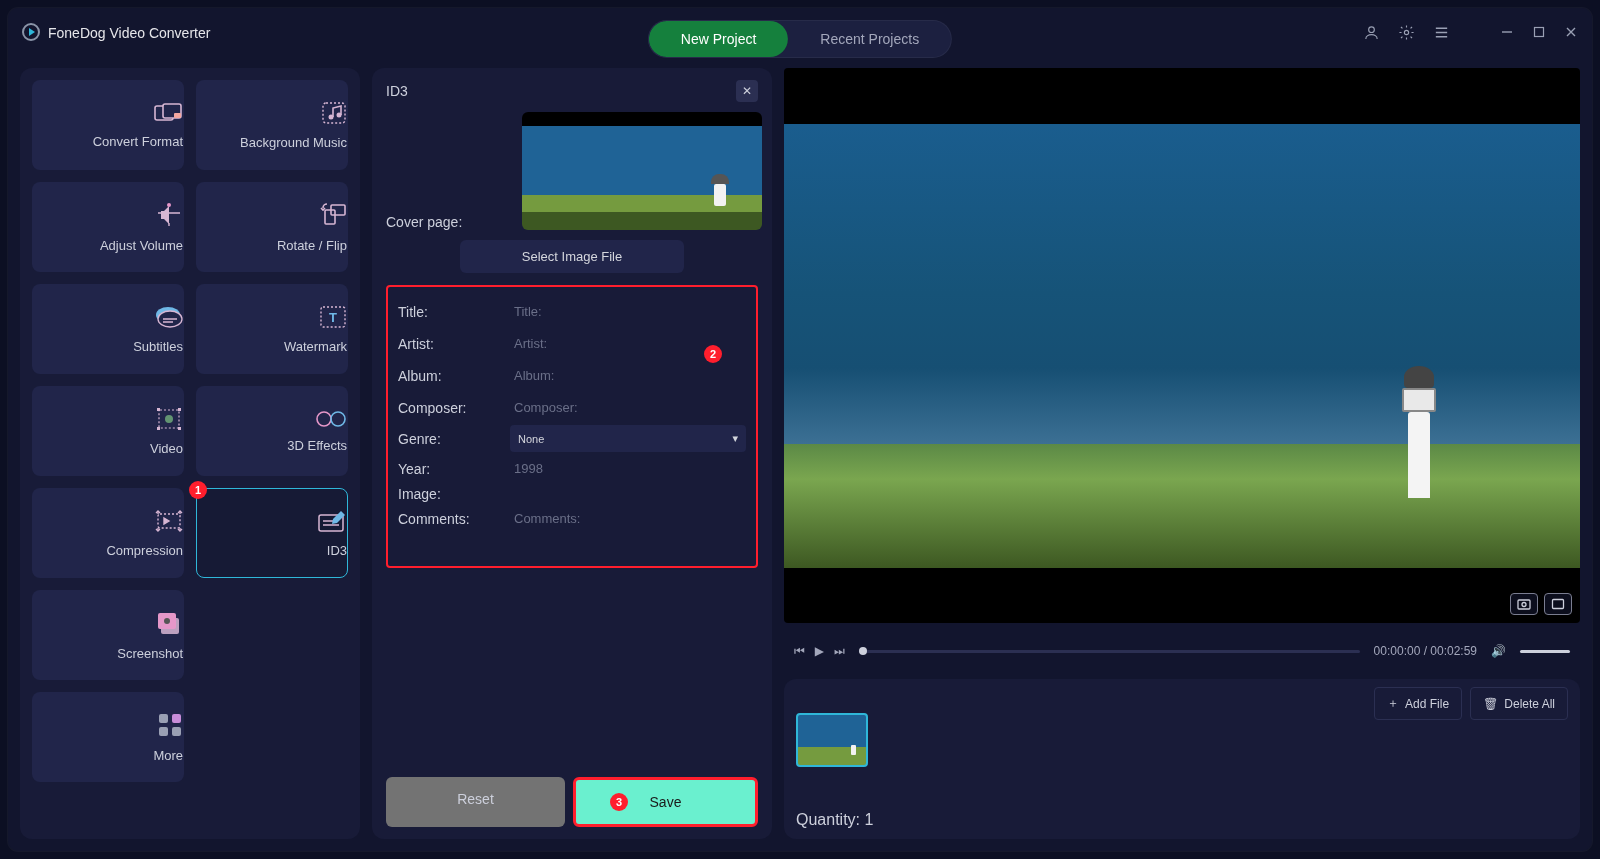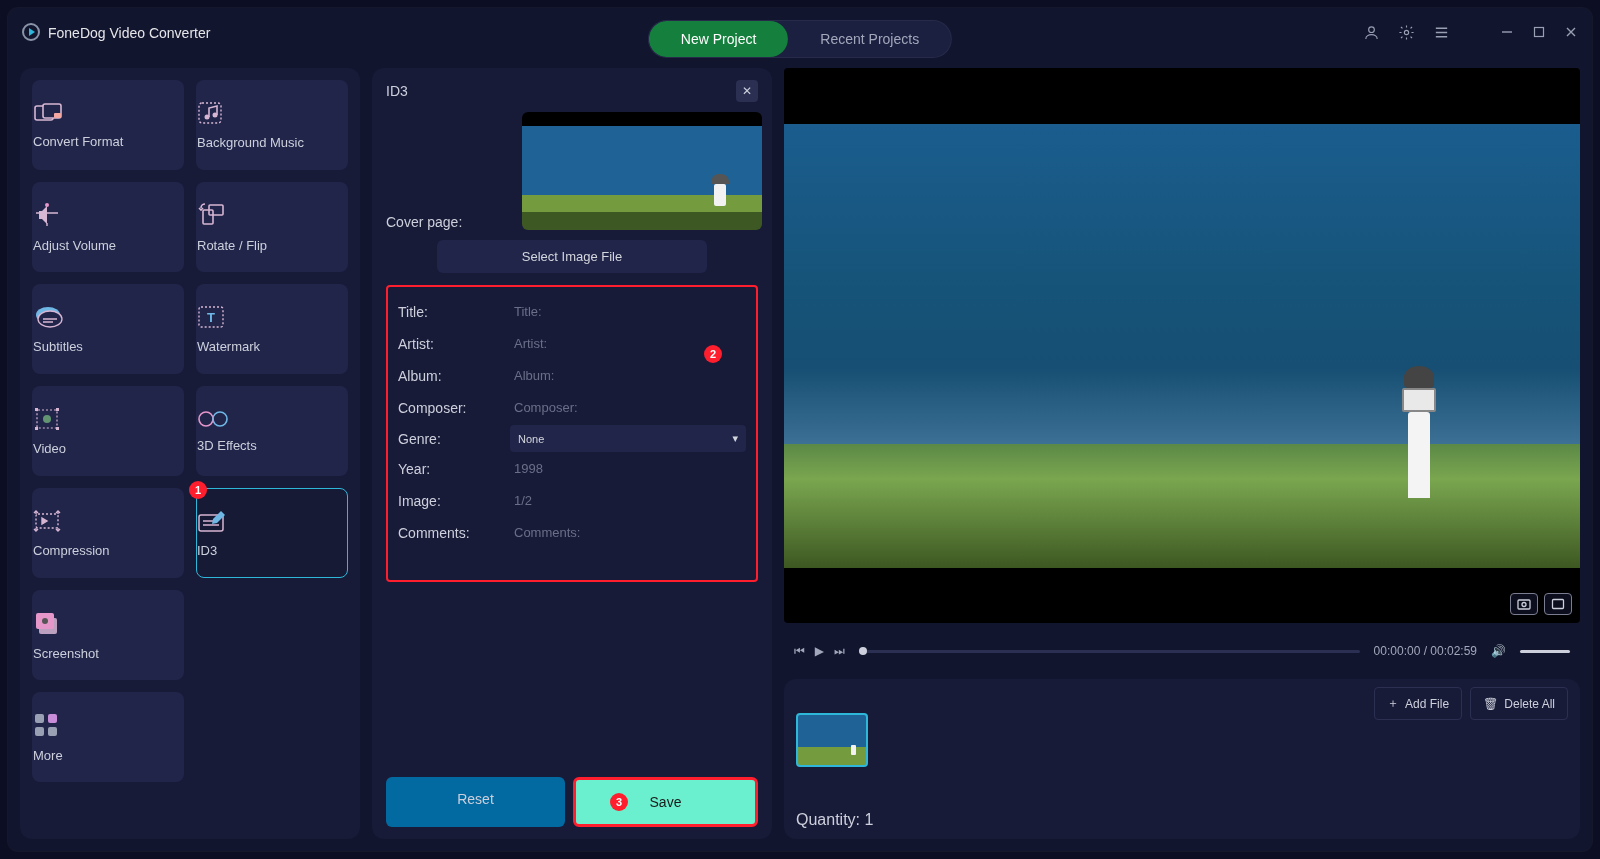--- a/index.html
+++ b/index.html
@@ -11,46 +11,46 @@
 .logo-icon::after{content:'';width:0;height:0;border-left:6px solid #2fb7d9;border-top:4px solid transparent;border-bottom:4px solid transparent;margin-left:2px}
 .app-title{font-size:14px;color:#e6e6ea}
 .tab-pill{position:absolute;left:50%;transform:translateX(-50%);top:12px;display:flex;background:#1c2040;border-radius:24px;overflow:hidden;border:1px solid rgba(255,255,255,.05)}
 .tab-pill .tab{padding:10px 32px;font-size:14px;cursor:pointer;color:#a3a7bb}
 .tab-pill .tab.active{background:#15803d;color:#fff;border-radius:24px}
 .title-icons{margin-left:auto;display:flex;align-items:center;gap:18px;color:#9aa0b4}
 .title-icons span{cursor:pointer;font-size:15px}
 .body{flex:1;display:flex;padding:12px;gap:12px;min-height:0}
 .sidebar-panel{width:340px;border-radius:12px;background:#181b38;padding:12px;overflow:auto}
 .tool-grid{display:grid;grid-template-columns:1fr 1fr;gap:12px}
-.tool-card{background:#21254a;border-radius:8px;height:90px;display:flex;flex-direction:column;align-items:flex-start;justify-content:center;gap:10px;cursor:pointer;position:relative;border:1px solid transparent}
+.tool-card{background:#21254a;border-radius:8px;height:90px;display:flex;flex-direction:column;align-items:flex-end;justify-content:center;gap:10px;cursor:pointer;position:relative;border:1px solid transparent}
 .tool-card.selected{background:#161a35;border:1px solid #2fb7d9}
 .tool-card.full{grid-column:1/2;margin:0 auto;width:100%}
 .tool-label{font-size:13px;color:#cdd0dc}
 .tool-icon{font-size:26px;color:#e6cada}
 .badge{position:absolute;top:-8px;left:-8px;width:18px;height:18px;border-radius:50%;background:#ff1e2d;color:#fff;font-size:11px;display:flex;align-items:center;justify-content:center;font-weight:bold}
 .id3-panel{width:400px;border-radius:12px;background:#181b38;padding:12px 14px;display:flex;flex-direction:column;position:relative}
 .id3-header{display:flex;align-items:center;justify-content:space-between;margin-bottom:10px}
 .id3-title{font-size:14px;color:#cdd0dc}
 .close-btn{width:22px;height:22px;border-radius:4px;background:#2b2f52;display:flex;align-items:center;justify-content:center;cursor:pointer;font-size:12px;color:#cdd0dc}
 .cover-row{display:flex;align-items:flex-end;gap:18px;margin-bottom:10px}
 .cover-label{font-size:14px;color:#cdd0dc;min-width:90px}
 .cover-thumb{width:240px;height:118px;border-radius:6px;background:linear-gradient(#000 0 12%,#1f6396 12% 70%,#759b3f 70% 85%,#3d5822 85%);position:relative;margin-left:auto;margin-right:-4px}
 .cover-thumb::after{content:'';position:absolute;right:36px;bottom:24px;width:12px;height:22px;background:#f2f2f2;border-radius:2px}
 .cover-thumb::before{content:'';position:absolute;right:33px;bottom:46px;width:18px;height:10px;background:#555;border-radius:8px 8px 0 0}
-.select-btn{margin:0 auto 12px auto;width:270px;padding:9px;border-radius:6px;background:#21254a;text-align:center;font-size:13px;cursor:pointer;color:#d4d6dd}
+.select-btn{margin:0 auto 12px auto;width:224px;padding:9px;border-radius:6px;background:#21254a;text-align:center;font-size:13px;cursor:pointer;color:#d4d6dd}
 .form-box{border:2px solid #ff1e2d;border-radius:4px;padding:10px 10px 30px;position:relative}
 .form-row{display:flex;align-items:center;margin-bottom:2px;gap:10px}
 .form-label{width:102px;font-size:14px;color:#cdd0dc}
 .form-input{flex:1;background:transparent;border:none;border-bottom:1px solid transparent;color:#d4d6dd;font-size:13px;padding:7px 4px;outline:none}
 .form-input::placeholder{color:#6a6f88}
 .genre-select{flex:1;display:flex;align-items:center;justify-content:space-between;padding:7px 8px;background:#21254a;border-radius:4px;font-size:11px;cursor:pointer}
 .form-badge{position:absolute;top:58px;right:34px;width:18px;height:18px;border-radius:50%;background:#ff1e2d;color:#fff;font-size:11px;display:flex;align-items:center;justify-content:center;font-weight:bold}
 .panel-actions{margin-top:auto;display:flex;gap:8px}
 .btn{flex:1;padding:14px;border-radius:6px;text-align:center;font-size:14px;cursor:pointer}
-.btn-reset{background:#0369a1;color:#cdd0dc}
+.btn-reset{background:#737373;color:#cdd0dc}
 .btn-save{background:#6af0cf;color:#1a1a1a;border:3px solid #ff1e2d;position:relative}
 .btn-save .badge3{position:absolute;left:34px;top:50%;transform:translateY(-50%);width:18px;height:18px;border-radius:50%;background:#ff1e2d;color:#fff;font-size:11px;display:flex;align-items:center;justify-content:center;font-weight:bold}
 .right-panel{flex:1;display:flex;flex-direction:column;gap:10px;min-width:0}
 .preview{flex:1;border-radius:4px;background:#000;position:relative;overflow:hidden;min-height:0}
 .preview-scene{position:absolute;inset:0;top:10%;bottom:10%;background:linear-gradient(180deg,#1a5d8e 0%,#165378 38%,#164f73 55%,#3c7094 72%,#5b8946 72%,#7aa64f 80%,#3d5822 100%)}
 .lighthouse{position:absolute;right:140px;bottom:70px;width:50px;height:140px}
 .lh-body{position:absolute;left:18px;bottom:0;width:22px;height:86px;background:#f4f4f4;border-radius:3px 3px 0 0}
 .lh-top{position:absolute;left:12px;bottom:86px;width:34px;height:24px;background:#e9e9e9;border:2px solid #888;border-radius:2px}
 .lh-dome{position:absolute;left:14px;bottom:110px;width:30px;height:22px;background:#444;border-radius:50% 50% 4px 4px}
 .overlay{position:absolute;right:8px;bottom:8px;display:flex;gap:6px}
@@ -289,21 +289,20 @@
               <span>None</span>
               <span>▾</span>
             </div>
           </div>
         <div class="form-row">
             <span class="form-label">Year:</span>
             <input class="form-input" placeholder="1998" style="">
           </div>
         <div class="form-row">
             <span class="form-label">Image:</span>
-            <input class="form-input" placeholder="1/2" style="">
           </div>
         <div class="form-row">
             <span class="form-label">Comments:</span>
             <input class="form-input" placeholder="Comments:" style="">
           </div>
       </div>
 
       <div class="panel-actions">
         <div class="btn btn-reset">Reset</div>
         <div class="btn btn-save"><span class="badge3">3</span><span>Save</span></div>

